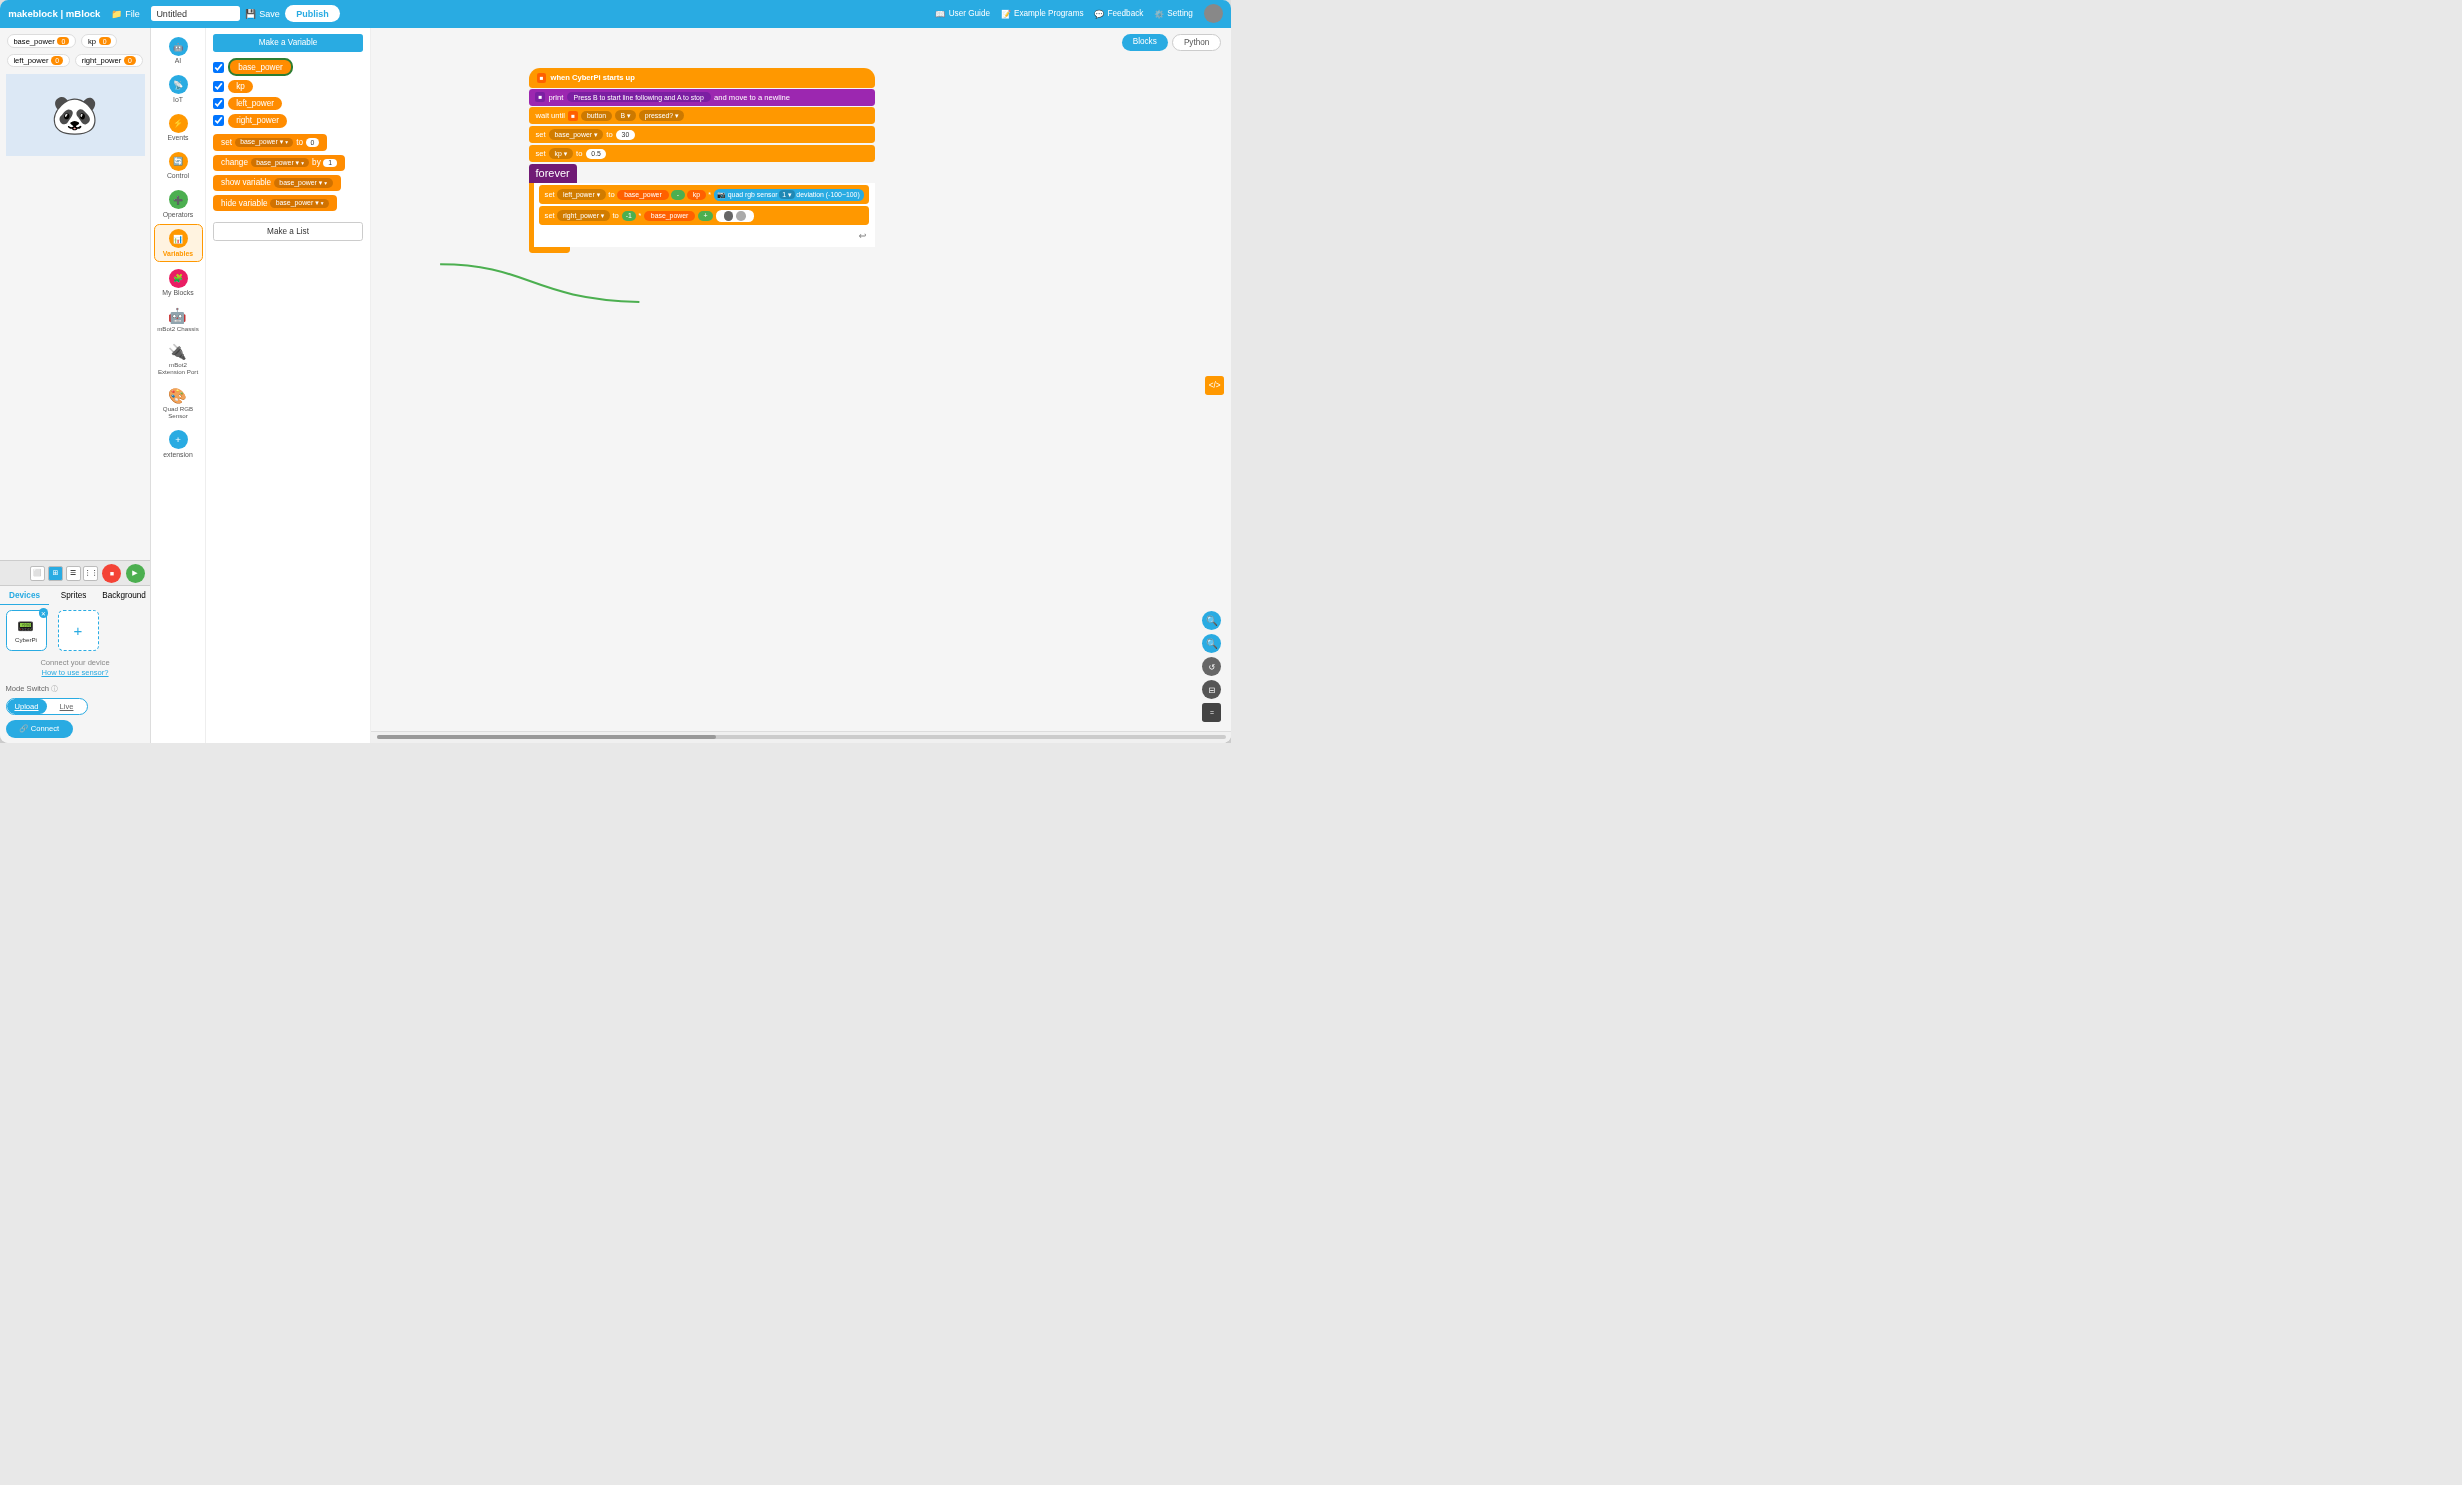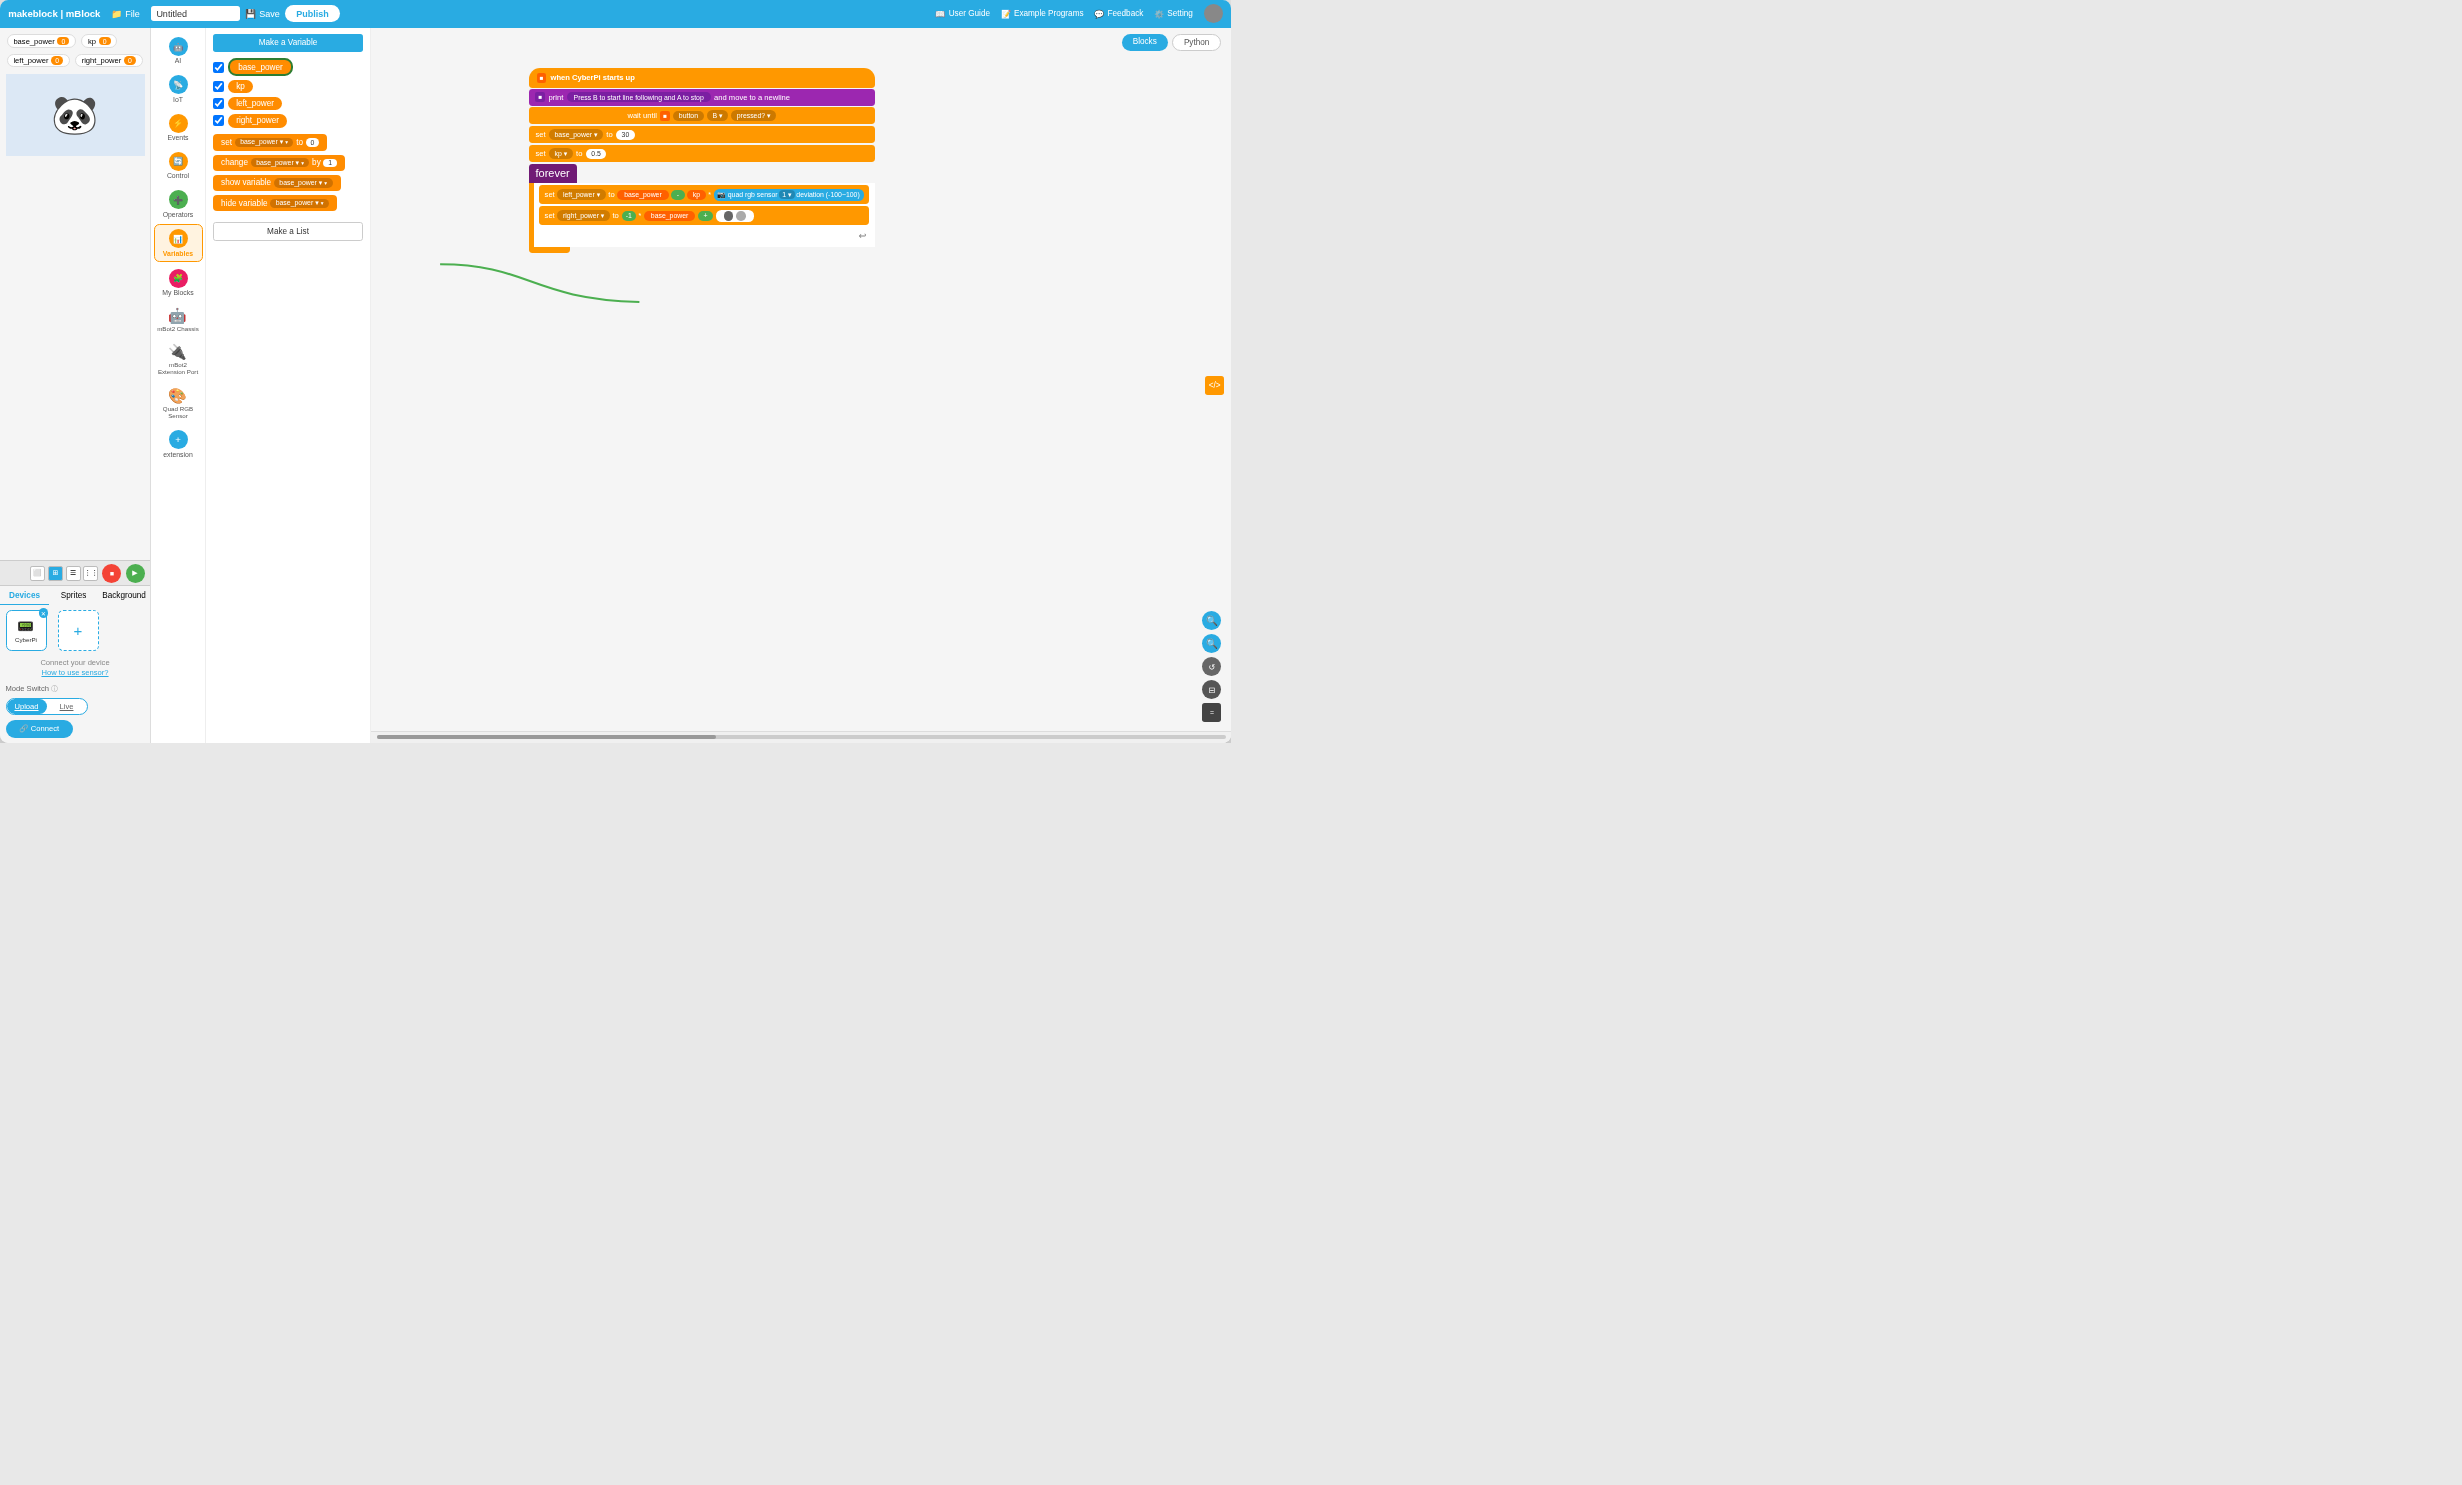--- a/index.html
+++ b/index.html
@@ -354,21 +354,21 @@
             <span>when CyberPi starts up</span>
           </div>
 
           <div style="display:inline-flex;align-items:center;background:#9c27b0;border-radius:3.4px;padding:3.4px 6.9px;font-size:7.6px;color:white;font-weight:500;gap:3.4px;margin-top:1.4px;">
             <span style="width:9.6px;height:9.6px;background:#7b1fa2;border-radius:2.1px;display:inline-block;font-size:6.2px;text-align:center;line-height:9.6px;">■</span>
             <span>print</span>
             <span style="background:#7b1fa2;border-radius:5.5px;padding:1.4px 6.9px;font-size:6.9px;color:white;">Press B to start line following and A to stop</span>
             <span>and move to a newline</span>
           </div>
 
-          <div style="display:inline-flex;align-items:center;background:#ff9800;border-radius:3.4px;padding:3.4px 6.9px;font-size:7.6px;color:white;font-weight:500;gap:3.4px;margin-top:1.4px;justify-content:center;">
+          <div style="display:inline-flex;align-items:center;background:#ff9800;border-radius:3.4px;padding:3.4px 6.9px;font-size:7.6px;color:white;font-weight:500;gap:3.4px;margin-top:1.4px;">
             <span>wait until</span>
             <span style="width:9.6px;height:9.6px;background:#ff6000;border-radius:2.1px;display:inline-block;font-size:6.2px;text-align:center;line-height:9.6px;">■</span>
             <span style="background:rgba(0,0,0,0.2);border-radius:5.5px;padding:1.4px 5.5px;font-size:6.9px;">button</span>
             <span style="background:rgba(0,0,0,0.2);border-radius:5.5px;padding:1.4px 5.5px;font-size:6.9px;">B ▾</span>
             <span style="background:rgba(0,0,0,0.2);border-radius:5.5px;padding:1.4px 5.5px;font-size:6.9px;">pressed? ▾</span>
           </div>
 
           <div style="display:inline-flex;align-items:center;background:#ff9800;border-radius:3.4px;padding:3.4px 6.9px;font-size:7.6px;color:white;font-weight:500;gap:3.4px;margin-top:1.4px;">
             <span>set</span>
             <span style="background:rgba(0,0,0,0.18);border-radius:5.5px;padding:1.4px 5.5px;font-size:6.9px;">base_power ▾</span>

